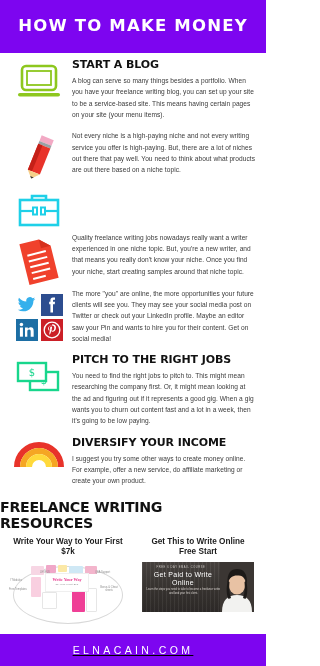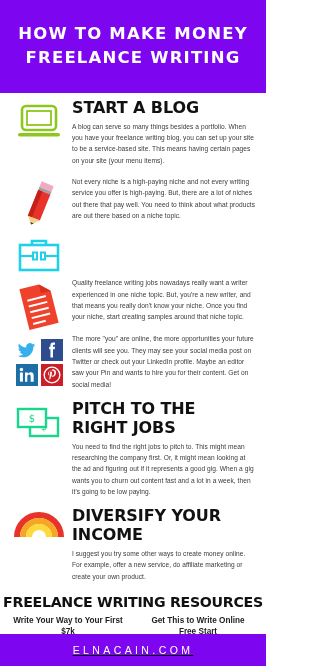--- a/index.html
+++ b/index.html
@@ -11,21 +11,21 @@
   }
   .page{position:relative;width:266px;height:666px;background:#fff;}
 
   
   .header{
     background:#7d05f0;
     padding:14px 10px 15px 10px;
     text-align:center;
   }
   .header h1{
-    margin:8px;
+    margin:0;
     color:#ffffff;
     font-family:"DejaVu Sans",sans-serif;
     font-weight:bold;
     font-size:16.5px;
     letter-spacing:1.2px;
     line-height:1.45;
     text-transform:uppercase;
   }
   .header .l2{display:block;}
 
@@ -42,21 +42,21 @@
     display:flex;
     align-items:flex-start;
     justify-content:center;
     padding-top:4px;
   }
   .txt{flex:1;padding-left:2px;padding-right:2px;}
   .txt h2{
     margin:0 0 3px 0;
     font-family:"DejaVu Sans",sans-serif;
     font-weight:bold;
-    font-size:16px;
+    font-size:11px;
     letter-spacing:-0.1px;
     line-height:1.18;
     color:#111111;
     text-transform:uppercase;
   }
   .txt p{
     margin:0 0 8px 0;
     font-size:6.6px;
     line-height:1.72;
     color:#3a3a3a;
@@ -71,27 +71,27 @@
     display:grid;
     grid-template-columns:22px 22px;
     grid-gap:3px;
     padding-top:2px;
   }
   .sq{width:22px;height:22px;display:flex;align-items:center;justify-content:center;}
   .sq svg{display:block;}
 
   
   .res-title{
-    text-align:center;
+    text-align:left;
     font-family:"DejaVu Sans",sans-serif;
     font-weight:bold;
     font-size:14.2px;
     letter-spacing:-0.3px;
     color:#111;
-    margin:4px 0 6px 0;
+    margin:4px 16px 6px 0;
     text-transform:uppercase;
   }
   .res-grid{
     display:flex;
     padding:0 6px;
     gap:6px;
   }
   .res-col{flex:1;text-align:center;}
   .res-col h3{
     margin:0 0 4px 0;
@@ -167,21 +167,20 @@
   }
 </style>
 </head>
 <body>
 
 <div class="page">
 
   <div class="header">
     <h1>
       <span>How to Make Money</span>
-      <span class="l2">Freelance Writing</span>
     </h1>
   </div>
 
   <div class="content">
 
     <div class="row">
       <div class="iconwrap">
         <svg class="ico" width="48" height="38" viewBox="0 0 48 38" aria-hidden="true">
           <rect x="7" y="3" width="34" height="24" rx="4" ry="4" fill="none" stroke="#8dc71e" stroke-width="2.6"></rect>
           <rect x="12" y="8" width="24" height="14" fill="none" stroke="#8dc71e" stroke-width="1.8"></rect>

